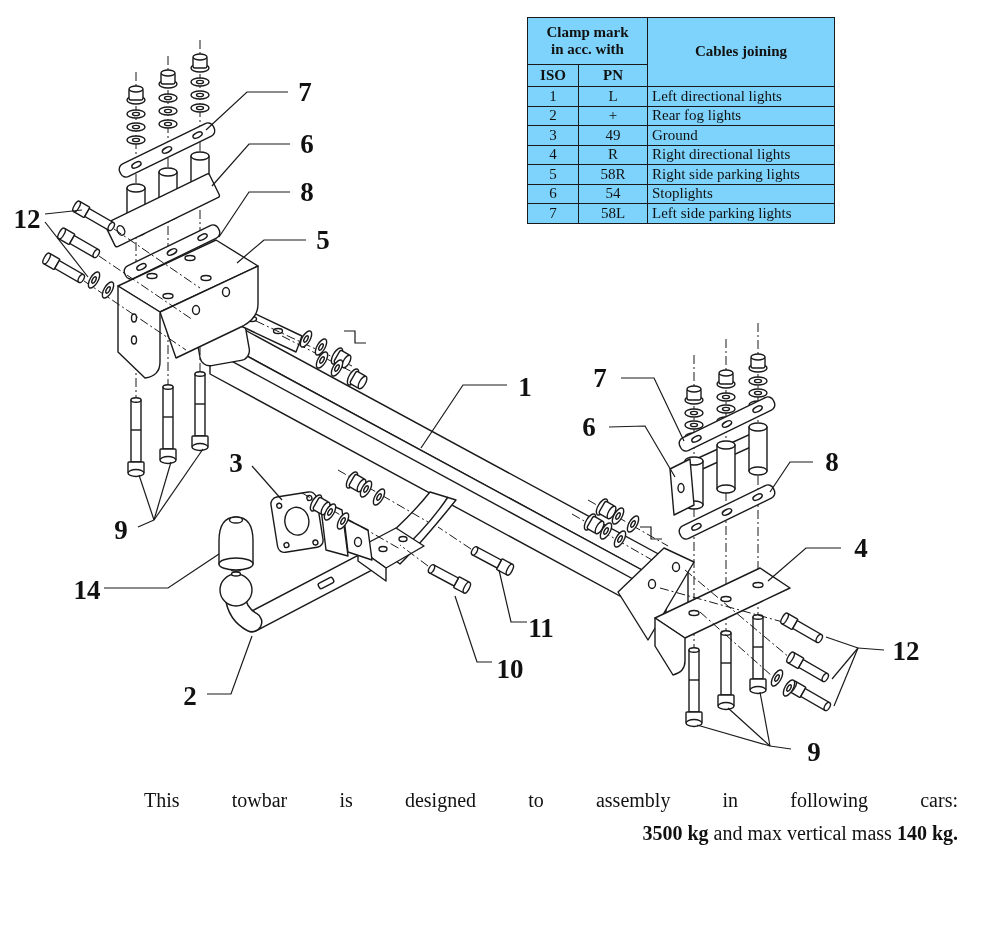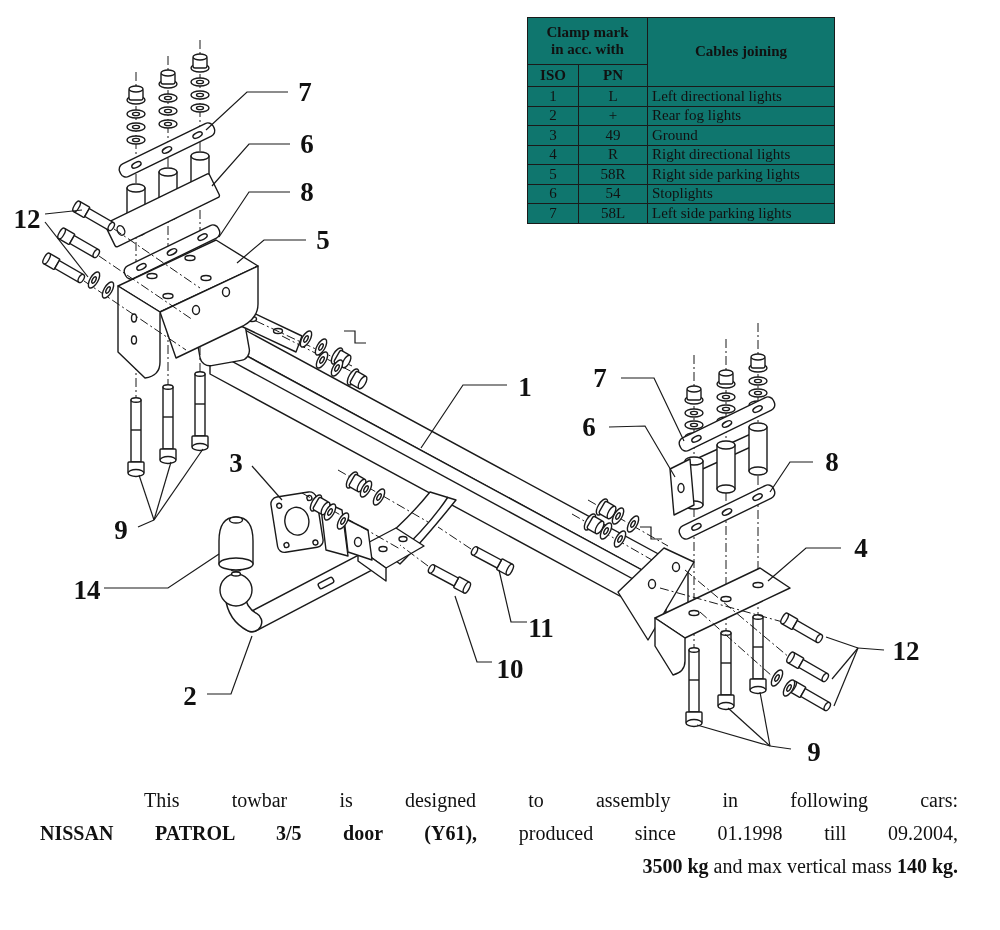--- a/index.html
+++ b/index.html
@@ -10,21 +10,21 @@
   .ln{fill:none;stroke:#1a1a1a;stroke-width:1.4;stroke-linejoin:round;}
   .dd{fill:none;stroke:#1a1a1a;stroke-width:1;stroke-dasharray:9 3 2 3;}
   .ld{fill:none;stroke:#1a1a1a;stroke-width:1.2;}
   .armo{fill:none;stroke:#1a1a1a;stroke-width:21;stroke-linecap:round;}
   .armi{fill:none;stroke:#fff;stroke-width:18;stroke-linecap:round;}
   .co{font-family:"Liberation Serif",serif;font-weight:bold;font-size:27px;fill:#111;
       text-anchor:middle;}
   
   #clamp-table{position:absolute;left:527px;top:17px;border-collapse:collapse;
       font-size:15px;line-height:1.15;}
-  #clamp-table td{border:1.6px solid #1a1a1a;padding:0 4px;background:#0f766e;}
+  #clamp-table td{border:1.6px solid #1a1a1a;padding:0 4px;background:#7dd3fc;}
   #clamp-table .hd{font-weight:bold;text-align:center;}
   #clamp-table .c{text-align:center;}
   #clamp-table .iso{width:42px;}
   #clamp-table .pn{width:60px;}
   #clamp-table .cab{width:178px;}
   #clamp-table .r{height:19.5px;}
   
   #footer{position:absolute;left:40px;top:784px;width:918px;font-size:20px;line-height:33px;}
   .jline{text-align:justify;text-align-last:justify;}
   .jfirst{padding-left:104px;}
@@ -381,21 +381,18 @@
     <td class="c">58L</td>
     <td>Left side parking lights</td>
   </tr>
 </tbody>
     </table>
 
 <div id="footer">
   <div class="jline jfirst">
     <span>This towbar is designed to assembly in following cars:</span>
   </div>
-  <div class="jline">
-    <b>NISSAN PATROL 3/5 door (Y61),</b><span> produced since 01.1998 till 09.2004,</span>
-  </div>
   <div class="jlast">
     <b>3500 kg</b><span> and max vertical mass </span><b>140 kg.</b>
   </div>
 </div>
 
 </div>
 
 </body></html>

